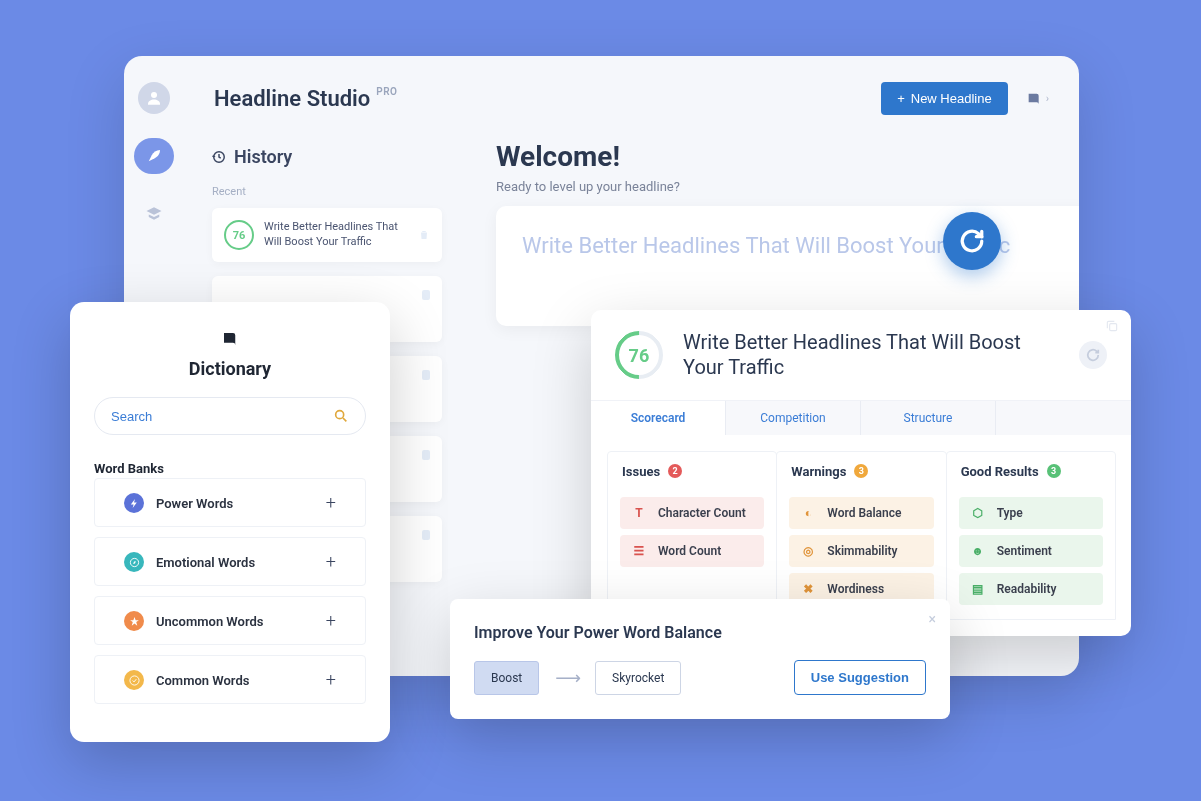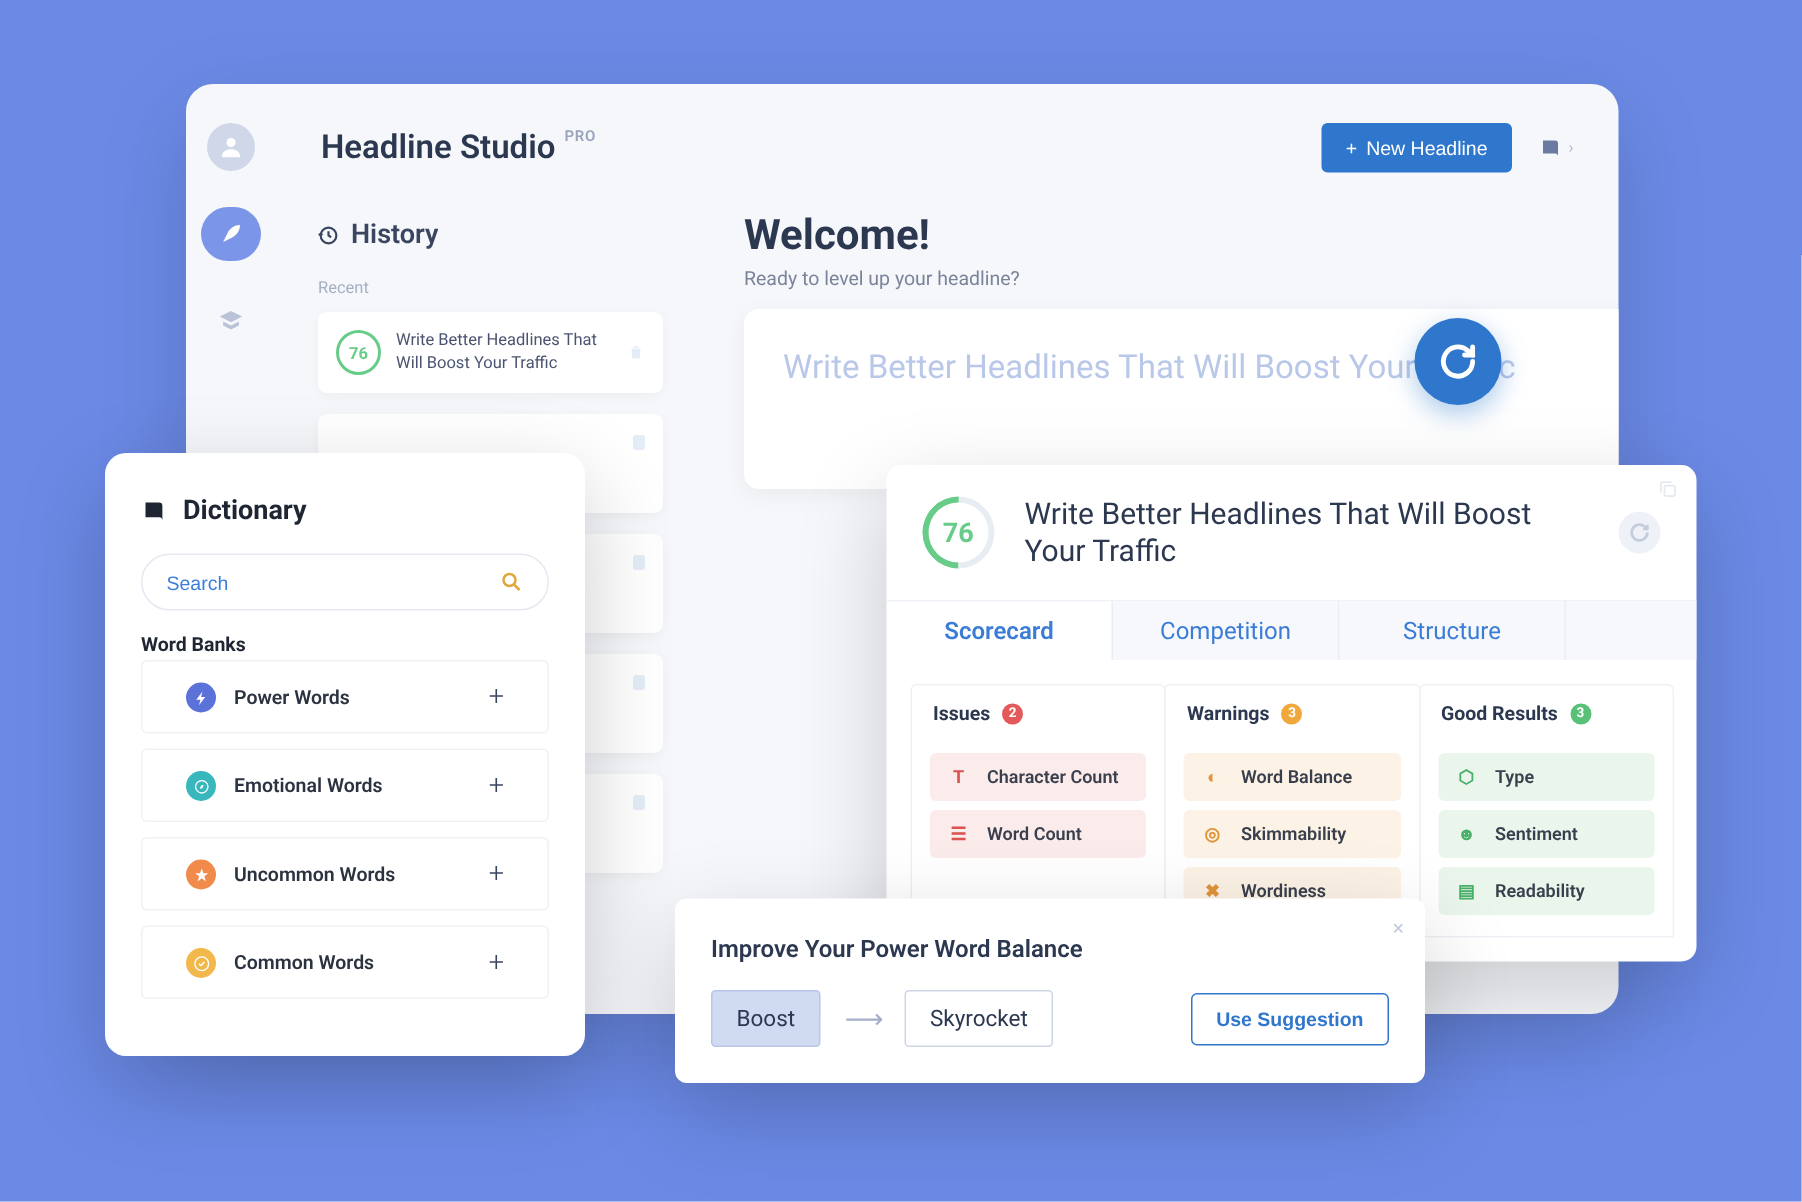--- a/index.html
+++ b/index.html
@@ -174,28 +174,28 @@
     .dict-panel {
       position: absolute;
       top: 302px;
       left: 70px;
       width: 320px;
       background: white;
       border-radius: 14px;
       box-shadow: 0 20px 60px rgba(0,0,0,0.2);
       padding: 28px 24px 28px;
     }
-    .dict-header { display: flex; align-items: center; gap: 10px; margin-bottom: 18px; }
+    .dict-header { display: flex; align-items: center; gap: 10px; margin-bottom: 18px; flex-direction: column; }
     .dict-title { font-size: 18px; font-weight: 700; color: #1f2633; }
     .search-field {
       border: 1px solid #e5e9f1;
       border-radius: 24px;
       padding: 10px 16px;
       display: flex; align-items: center; 
-      margin-bottom: 16px;
+      margin-bottom: 26px;
     }
     .search-field input {
       border: none; outline: none;
       font-size: 13px; color: #3b7dd6;
       background: transparent;
       flex: 1;
     }
     .search-field input::placeholder { color: #3b7dd6; }
     .wordbanks-label { font-size: 13px; font-weight: 700; color: #1f2633; margin-bottom: 2px; }
     .wordbank-item {
@@ -234,22 +234,22 @@
       width: 28px; height: 28px;
       border-radius: 50%;
       background: #eef1f7;
       display: flex; align-items: center; justify-content: center;
       color: #c5cddd;
     }
     .sc-tabs { display: flex; }
     .sc-tab {
       flex: 0 0 auto;
       padding: 10px 0;
-      font-size: 16px;
-      width: 151px;
+      font-size: 12px;
+      width: 135px;
       text-align: center;
       color: #3b7dd6;
       border-right: 1px solid #e9ecf3;
       cursor: pointer;
     }
     .sc-tab.active { color: #3b7dd6; font-weight: 600; }
     .sc-tab.inactive-bg { background: #f7f8fb; }
     .sc-grid {
       display: flex;
       padding: 16px;
@@ -302,21 +302,21 @@
       width: 500px;
       background: white;
       border-radius: 8px;
       box-shadow: 0 20px 60px rgba(0,0,0,0.18);
       padding: 24px;
     }
     .sugg-title { font-size: 16px; font-weight: 600; color: #2b3850; margin-bottom: 18px; }
     .sugg-row { display: flex; align-items: center; justify-content: space-between; gap: 16px; }
     .word-box {
       padding: 9px 16px;
-      font-size: 15px;
+      font-size: 12px;
       border: 1.5px solid #cdd5e5;
       border-radius: 3px;
       color: #2b3850;
     }
     .word-box.from { background: #d0dbf2; border-color: #b8c6e8; }
     .arrow { color: #a6b0c8; font-size: 18px; letter-spacing: -2px; }
     .use-sugg-btn {
       border: 1.5px solid #2e77cc;
       background: white;
       color: #2e77cc;

